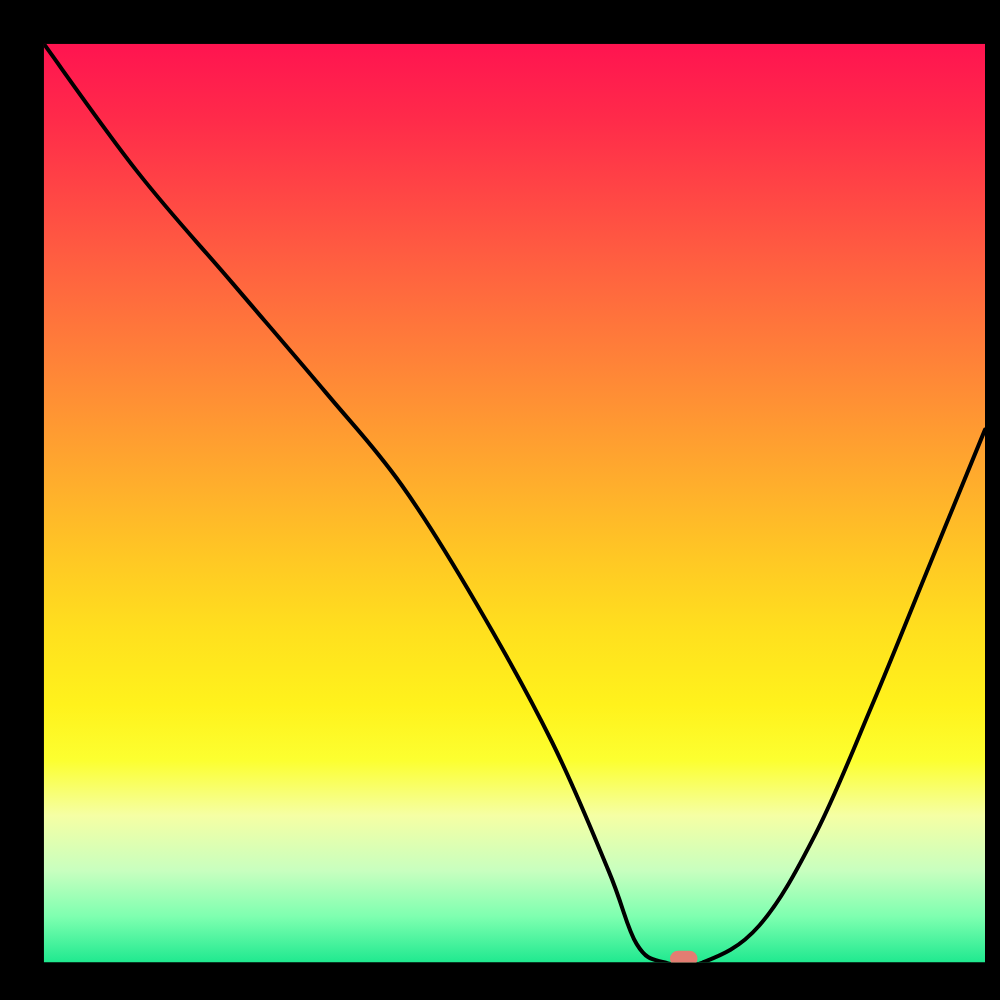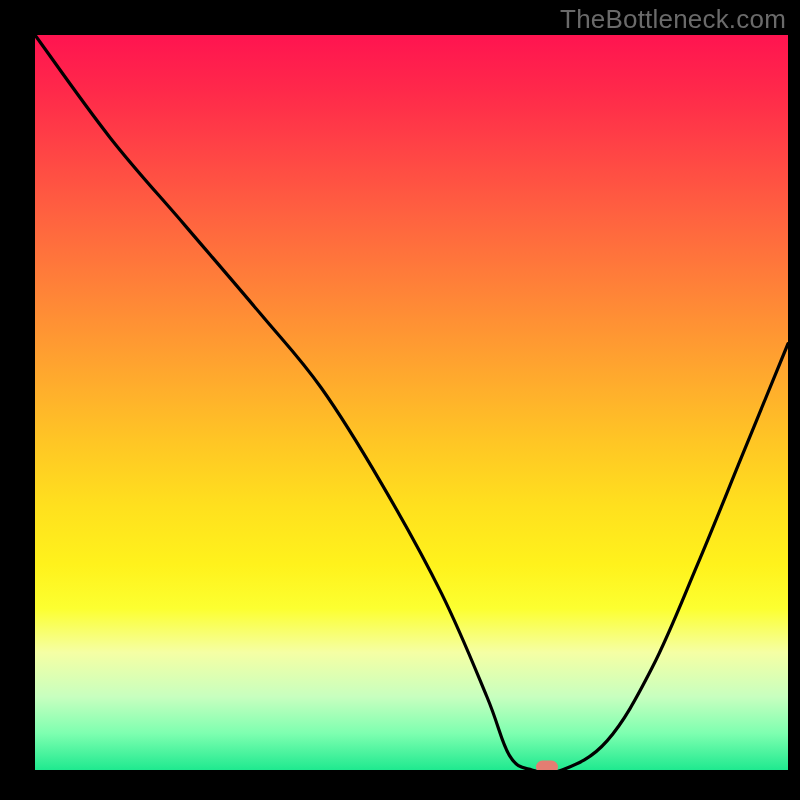--- a/index.html
+++ b/index.html
@@ -77,21 +77,20 @@
     border-radius: 7px;
     background: #e37d72;
     transform: translate(-50%, -50%);
   }
 </style>
 </head>
 <body>
 
 <div class="frame">
 
-  <div class="watermark">TheBottleneck.com</div>
 
   <div class="plot-area">
     <div class="gradient"></div>
 
     <svg class="curve" viewBox="0 0 753 735" preserveAspectRatio="none">
       <path d="M 0 0 C 13.553999999999998 18.521999999999995 48.192 68.50199999999998 75.3 102.89999999999998 C 102.40799999999999 137.29799999999997 123.49199999999999 159.348 150.6 191.10000000000002 C 177.708 222.85200000000003 201.5028 250.19400000000002 225.9 279.3 C 250.2972 308.406 264.4536 322.37100000000004 286.14 352.8 C 307.8264 383.229 324.6936 411.306 346.38 448.34999999999997 C 368.0664 485.39399999999995 387.6444 520.2330000000001 406.62 558.6 C 425.5956 596.967 439.6014 632.394 451.8 661.5 C 463.9986 690.606 466.25759999999997 707.0699999999999 474.39 720.3 C 482.5224 733.53 487.4922 732.354 496.98 735 C 506.4678 737.646 513.546 740.292 527.1 735 C 540.654 729.708 556.0152 724.1220000000001 572.28 705.6 C 588.5447999999999 687.078 601.1951999999999 663.852 617.4599999999999 632.1 C 633.7248 600.3480000000001 646.3752 567.567 662.64 529.2 C 678.9048 490.833 691.5551999999999 458.64 707.8199999999999 418.95 C 724.0848 379.26 744.8676 328.545 753 308.70000000000005"></path>
     </svg>
 
     <div class="marker" style="left: 512.04px; top: 732px; background: rgb(227, 125, 114);"></div>
   </div>

